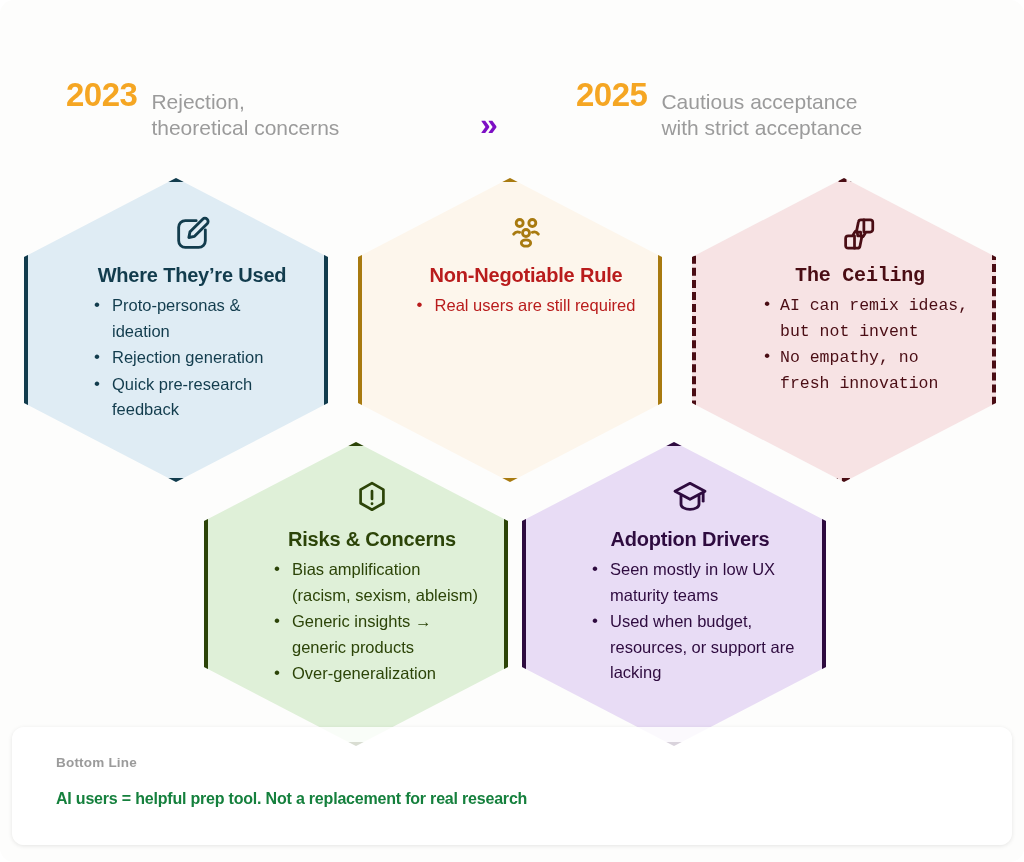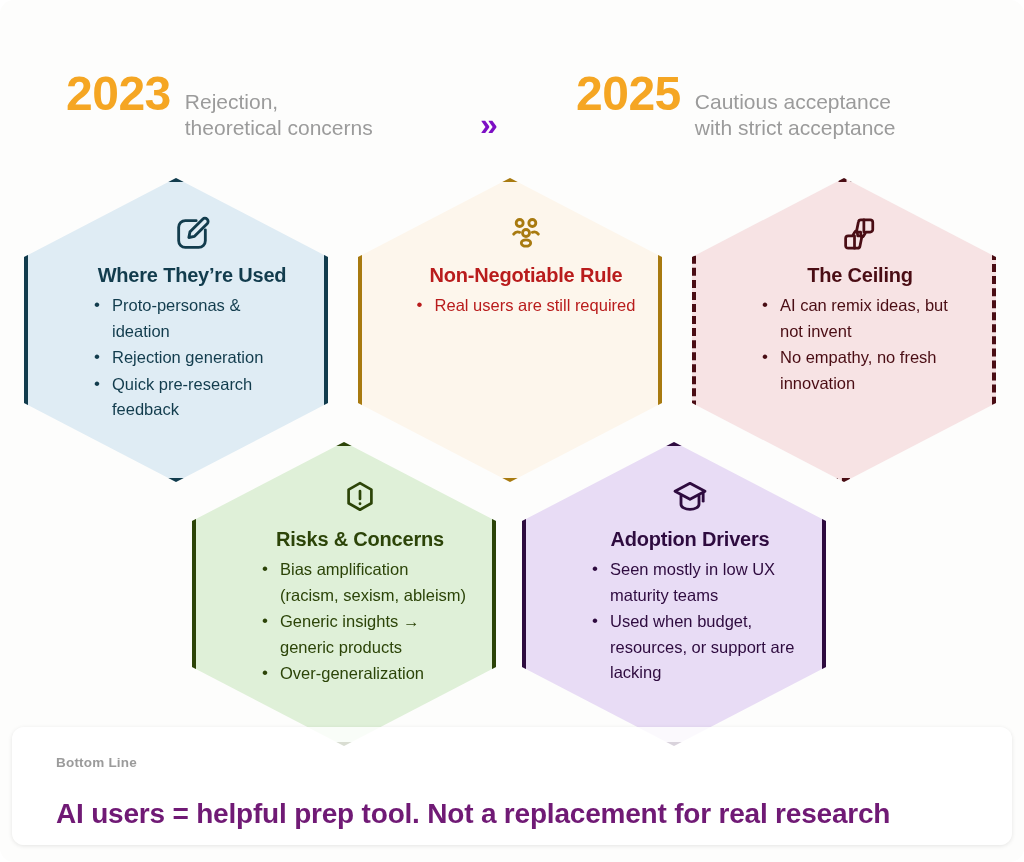--- a/index.html
+++ b/index.html
@@ -29,21 +29,21 @@
   .tl-group {
     position: absolute;
     display: flex;
     align-items: center;
     gap: 14px;
   }
   #tl-2023 { left: 66px; top: 2px; }
   #tl-2025 { left: 576px; top: 2px; }
 
   .tl-year {
-    font-size: 48px;
+    font-size: 33px;
     font-weight: bold;
     color: #f5a623;
     letter-spacing: -0.5px;
     line-height: 1;
   }
   .tl-desc {
     font-size: 21px;
     color: #9b9b9b;
     line-height: 1.22;
     max-width: 300px;
@@ -116,37 +116,37 @@
     left: 0;
     top: -1px;
     font-size: 17px;
   }
   .hex-list.centered { padding-left: 0; width: auto; }
 
   
   #hex-where   { left: 24px;  top: 178px; }
   #hex-rule    { left: 358px; top: 178px; }
   #hex-ceiling { left: 692px; top: 178px; }
-  #hex-risks   { left: 192px; top: 442px; }
+  #hex-risks   { left: 204px; top: 442px; }
   #hex-adopt   { left: 522px; top: 442px; }
 
   
   #hex-where   .hex-shape { background: #dfecf4; box-shadow: inset 0 0 0 4px #123c4d; }
   #hex-where   .hex-title, #hex-where   .hex-list { color: #123c4d; }
 
   #hex-rule    .hex-shape { background: #fdf6ec; box-shadow: inset 0 0 0 4px #a87a10; }
   #hex-rule    .hex-title, #hex-rule    .hex-list { color: #b91c1c; }
 
   #hex-ceiling .hex-shape {
     background: #f7e3e4;
     border: 4px dashed #4a0d14;
     border-radius: 26px;
     clip-path: polygon(50% 0%, 100% 26%, 100% 74%, 50% 100%, 0% 74%, 0% 26%);
   }
-  #hex-ceiling .hex-title, #hex-ceiling .hex-list { color: #4a0d14; }
+  #hex-ceiling .hex-title, #hex-ceiling .hex-list { color: #4a0d14; font-family: Liberation Mono, monospace; }
 
   #hex-risks   .hex-shape { background: #dff0d8; box-shadow: inset 0 0 0 4px #2c4408; }
   #hex-risks   .hex-title, #hex-risks   .hex-list { color: #2c4408; }
 
   #hex-adopt   .hex-shape { background: #e8dcf5; box-shadow: inset 0 0 0 4px #2e0b3f; }
   #hex-adopt   .hex-title, #hex-adopt   .hex-list { color: #2e0b3f; }
 
   
   #bottom-banner {
     position: absolute;
@@ -158,24 +158,24 @@
     z-index: 5;
     padding: 28px 44px 0 44px;
   }
   #bottom-label {
     font-size: 13.5px;
     font-weight: bold;
     color: #9b9b9b;
     letter-spacing: 0.2px;
   }
   #bottom-text {
-    margin-top: 28px;
-    font-size: 28px;
-    font-weight: bold;
-    color: #701a75;
+    margin-top: 20px;
+    font-size: 16px;
+    font-weight: bold;
+    color: #15803d;
     letter-spacing: -0.2px;
   }
 </style>
 </head>
 <body>
 
 <div id="canvas">
 
   <div id="timeline">
 

